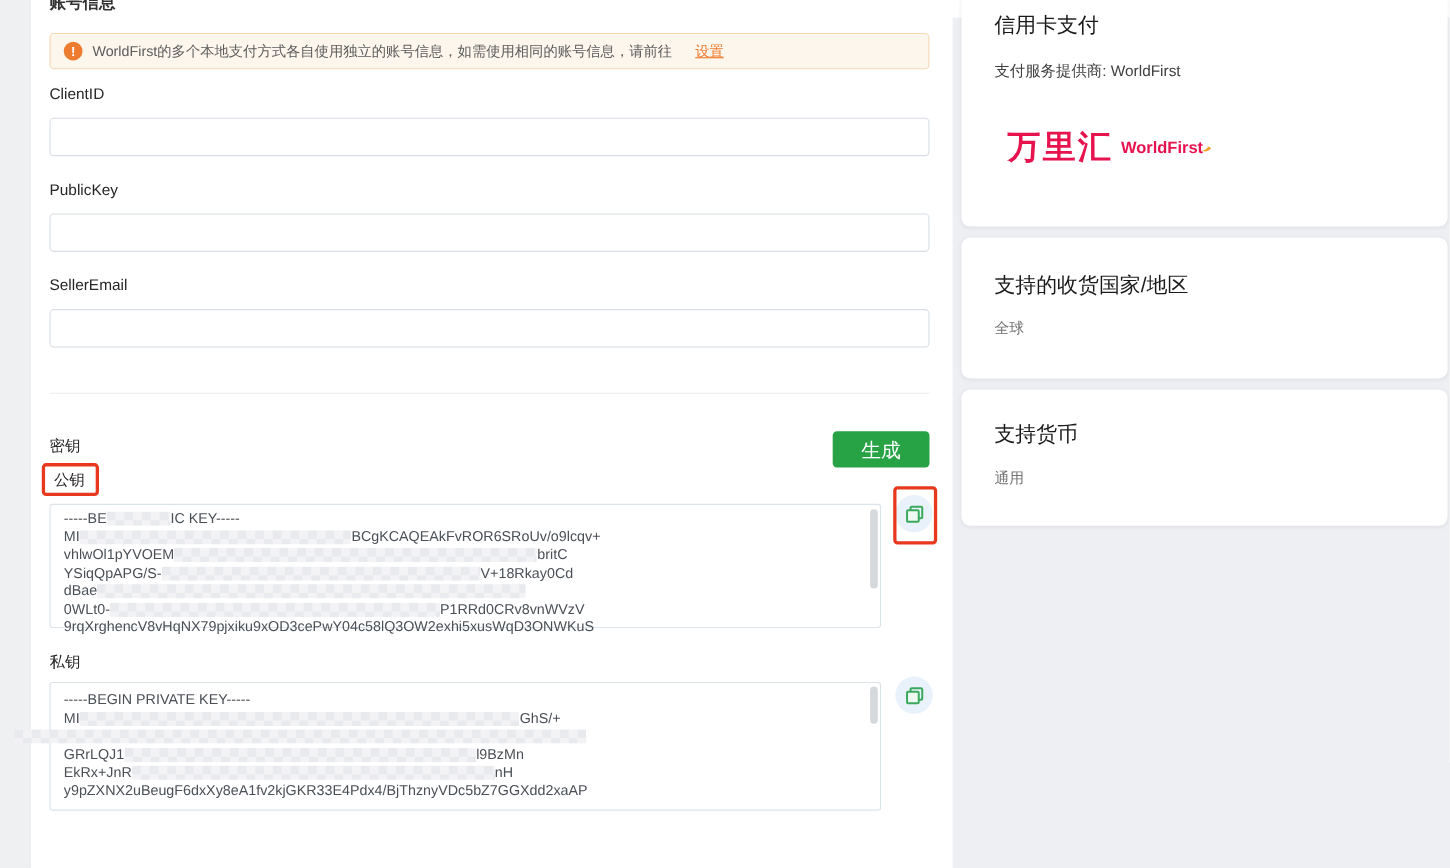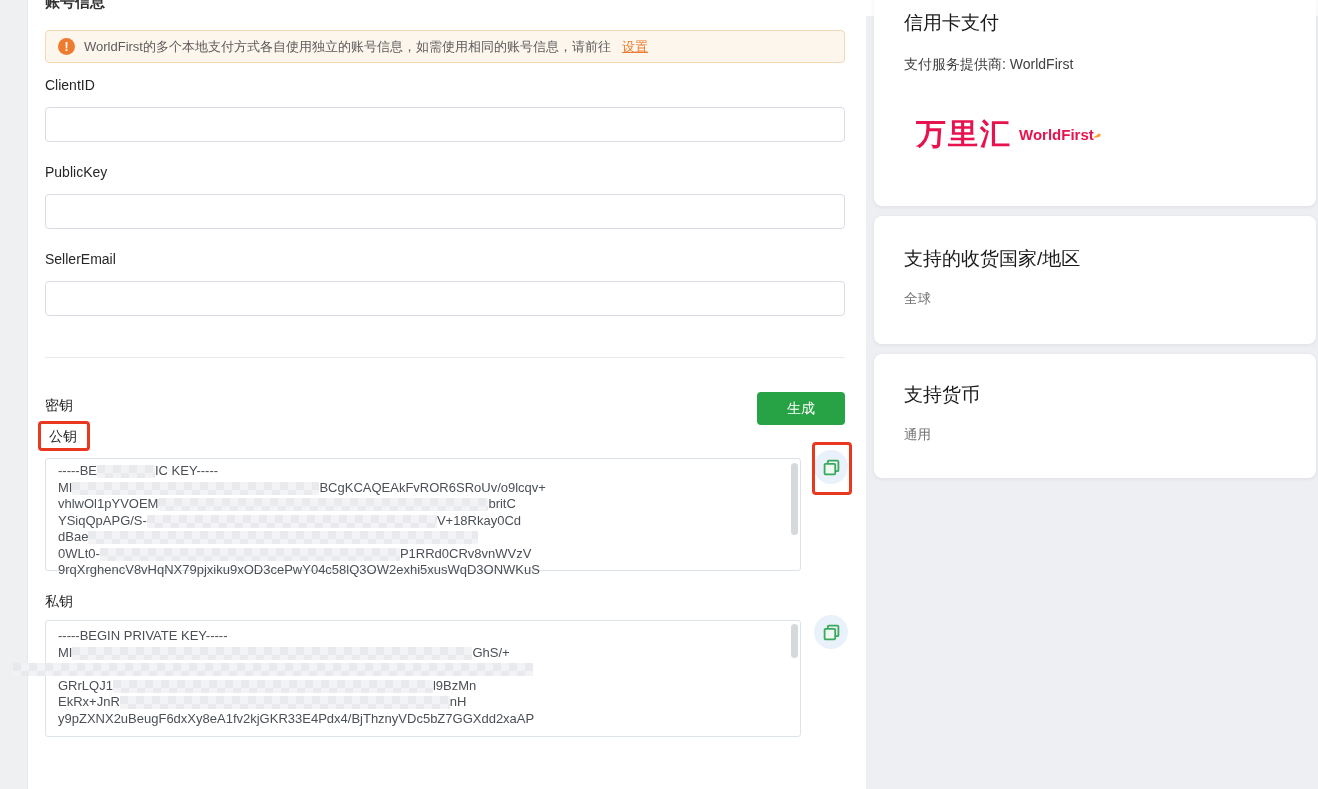--- a/index.html
+++ b/index.html
@@ -15,32 +15,32 @@
   .help-link { position: absolute; right: 21px; top: -7px; font-size: 14px; color: #4cb05f;
                text-decoration: none; cursor: pointer; }
 
   .banner { position: absolute; left: 17px; top: 30px; width: 800px; height: 33px;
             background: #fdf6ec; border: 1px solid #f6d8b5; border-radius: 4px;
             display: flex; align-items: center; padding: 0 12px; gap: 9px;
             font-size: 13px; color: #5c5c5c; }
   .warn-icon { flex: none; width: 17px; height: 17px; border-radius: 50%; background: #ee7c30;
                color: #fff; font-size: 12px; font-weight: bold; display: flex;
                align-items: center; justify-content: center; line-height: 1; }
-  .banner a { color: #ed7b2f; text-decoration: underline; cursor: pointer; margin-left: 2px; }
+  .banner a { color: #ed7b2f; text-decoration: underline; cursor: pointer; margin-left: 12px; }
 
   .field-label { position: absolute; left: 17px; font-size: 14px; color: #262626; }
   .text-input { position: absolute; left: 17px; width: 800px; height: 35px;
                 border: 1px solid #d8dde3; border-radius: 4px; background: #fff;
                 font-size: 14px; padding: 0 10px; color: #333; outline: none; }
 
   .divider { position: absolute; left: 17px; top: 357px; width: 800px; height: 1px; background: #e9ebee; }
 
   .gen-btn { position: absolute; left: 729px; top: 392px; width: 88px; height: 33px;
              background: #27a346; color: #fff; border: none; border-radius: 4px;
-             font-size: 14px; cursor: pointer; font-family: inherit; }
+             font-size: 18px; cursor: pointer; font-family: inherit; }
 
   .key-box { position: absolute; left: 17px; width: 756px;
              border: 1px solid #dce3e9; border-radius: 3px; background: #fff;
              padding: 4px 14px 0 12px; overflow: visible; }
   .key-line { white-space: nowrap; font-size: 13px; line-height: 16.5px; color: #4b5056; }
   .redact { display: inline-block; height: 13px; vertical-align: middle; border-radius: 1px;
             background: repeating-conic-gradient(#f3f3f5 0% 25%, #e7e9ec 0% 50%);
             background-size: 16px 16px; opacity: 0.92; }
 
   .scroll-thumb { position: absolute; right: 2px; width: 7px; background: #d6d9dc; border-radius: 4px; }

